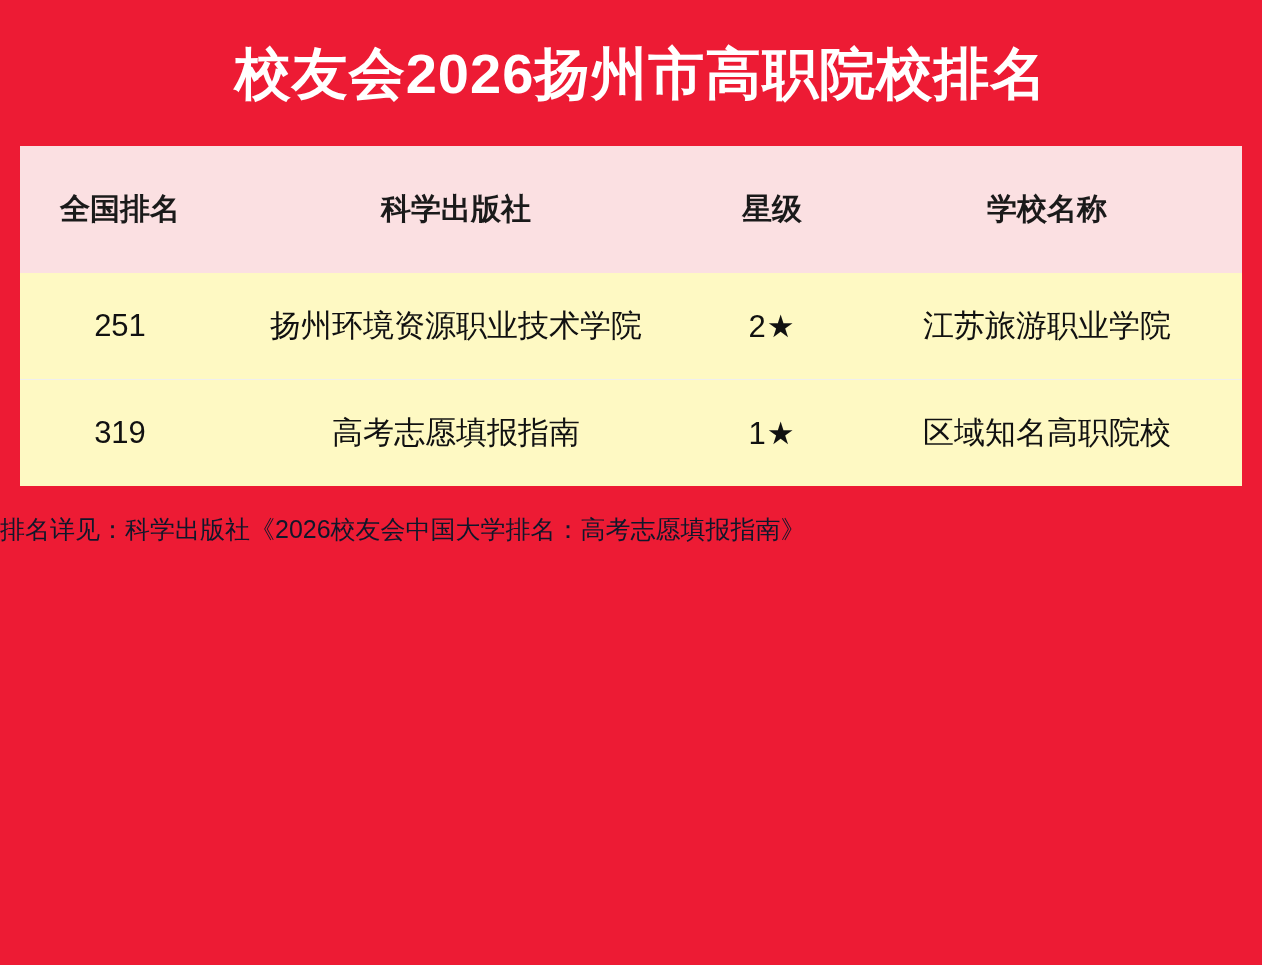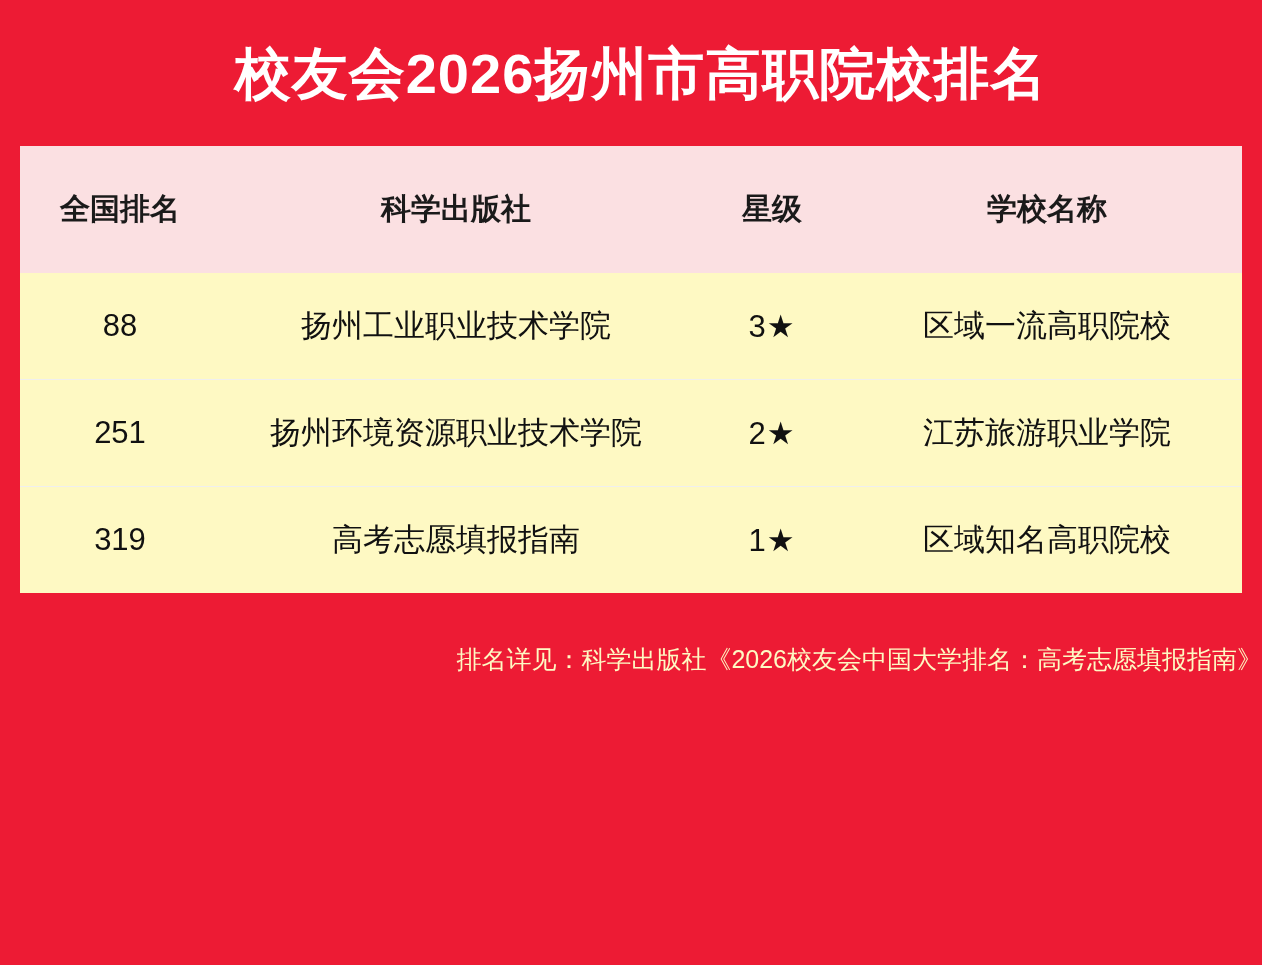--- a/index.html
+++ b/index.html
@@ -73,24 +73,24 @@
   .col-name { width: 472px; }
   .col-star { width: 160px; }
   .col-level { width: 390px; }
 
   td.cell-name { font-size: 31px; }
   td.cell-star { font-size: 30px; letter-spacing: 1px; }
   td.cell-level { font-size: 31px; }
 
   .footnote {
     width: 100%;
-    text-align: right;
-    color: #fef9c3;
+    text-align: left;
+    color: #0f172a;
     font-size: 25px;
-    margin-top: 50px;
+    margin-top: 27px;
     white-space: nowrap;
   }
 </style>
 </head>
 <body>
 
 <div class="page">
 
   <div class="title">校友会2026扬州市高职院校排名</div>
 
@@ -105,26 +105,20 @@
       <thead>
         <tr>
           <th>全国排名</th>
           <th>科学出版社</th>
           <th>星级</th>
           <th>学校名称</th>
         </tr>
       </thead>
       <tbody>
         <tr>
-          <td class="cell-rank">88</td>
-          <td class="cell-name">扬州工业职业技术学院</td>
-          <td class="cell-star">3★</td>
-          <td class="cell-level">区域一流高职院校</td>
-        </tr>
-        <tr>
           <td class="cell-rank">251</td>
           <td class="cell-name">扬州环境资源职业技术学院</td>
           <td class="cell-star">2★</td>
           <td class="cell-level">江苏旅游职业学院</td>
         </tr>
         <tr>
           <td class="cell-rank">319</td>
           <td class="cell-name">高考志愿填报指南</td>
           <td class="cell-star">1★</td>
           <td class="cell-level">区域知名高职院校</td>

